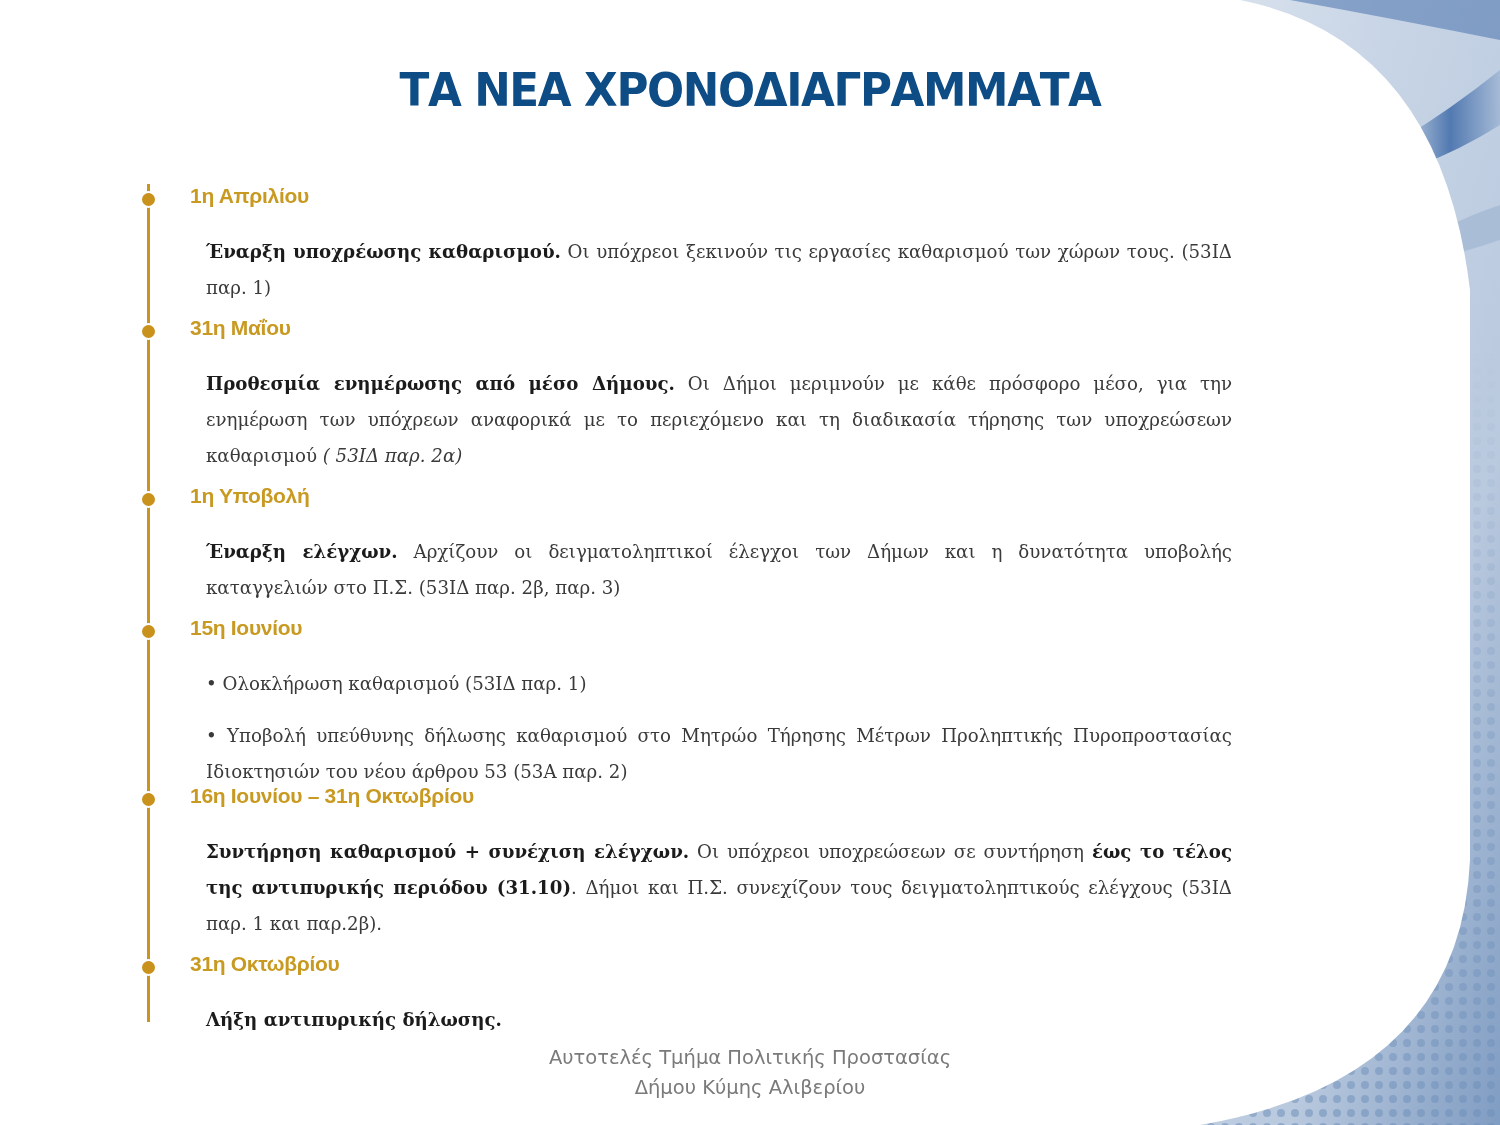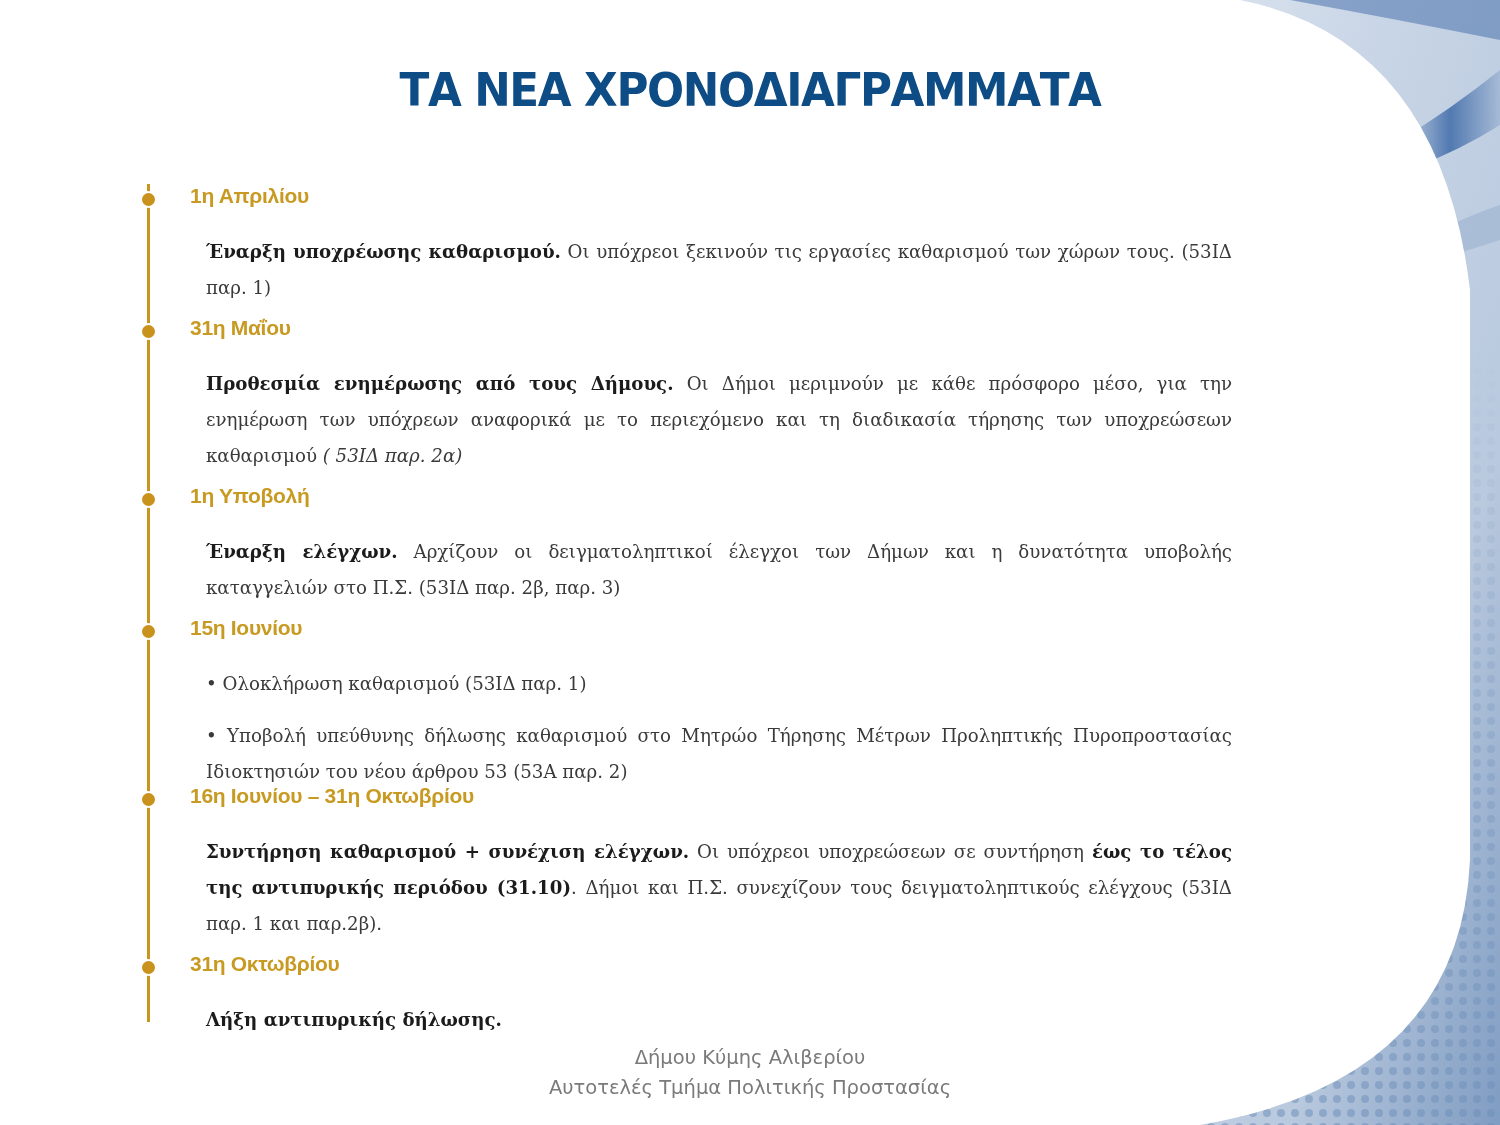--- a/index.html
+++ b/index.html
@@ -106,21 +106,21 @@
       <div class="tl-date">1η Απριλίου</div>
       <div class="tl-body">
         <p><b>Έναρξη υποχρέωσης καθαρισμού.</b><span> Οι υπόχρεοι ξεκινούν τις εργασίες καθαρισμού των χώρων τους. (53ΙΔ παρ. 1)</span></p>
       </div>
     </div>
 
     <div class="tl-entry" style="top:132px;">
       <div class="tl-dot"></div>
       <div class="tl-date">31η Μαΐου</div>
       <div class="tl-body">
-        <p><b>Προθεσμία ενημέρωσης από τους Δήμους.</b><span> Οι Δήμοι μεριμνούν με κάθε πρόσφορο μέσο, για την ενημέρωση των υπόχρεων αναφορικά με το περιεχόμενο και τη διαδικασία τήρησης των υποχρεώσεων καθαρισμού </span><i>( 53ΙΔ παρ. 2α)</i></p>
+        <p><b>Προθεσμία ενημέρωσης από μέσο Δήμους.</b><span> Οι Δήμοι μεριμνούν με κάθε πρόσφορο μέσο, για την ενημέρωση των υπόχρεων αναφορικά με το περιεχόμενο και τη διαδικασία τήρησης των υποχρεώσεων καθαρισμού </span><i>( 53ΙΔ παρ. 2α)</i></p>
       </div>
     </div>
 
     <div class="tl-entry" style="top:300px;">
       <div class="tl-dot"></div>
       <div class="tl-date">1η Υποβολή</div>
       <div class="tl-body">
         <p><b>Έναρξη ελέγχων.</b><span> Αρχίζουν οι δειγματοληπτικοί έλεγχοι των Δήμων και η δυνατότητα υποβολής καταγγελιών στο Π.Σ. (53ΙΔ παρ. 2β, παρ. 3)</span></p>
       </div>
     </div>
@@ -145,16 +145,16 @@
     <div class="tl-entry" style="top:768px;">
       <div class="tl-dot"></div>
       <div class="tl-date">31η Οκτωβρίου</div>
       <div class="tl-body">
         <p><b>Λήξη αντιπυρικής δήλωσης.</b></p>
       </div>
     </div>
   </div>
 
   <div class="footer">
+    <div>Αυτοτελές Τμήμα Πολιτικής Προστασίας</div>
     <div>Δήμου Κύμης Αλιβερίου</div>
-    <div>Αυτοτελές Τμήμα Πολιτικής Προστασίας</div>
   </div>
 </div>
 
 </body></html>

